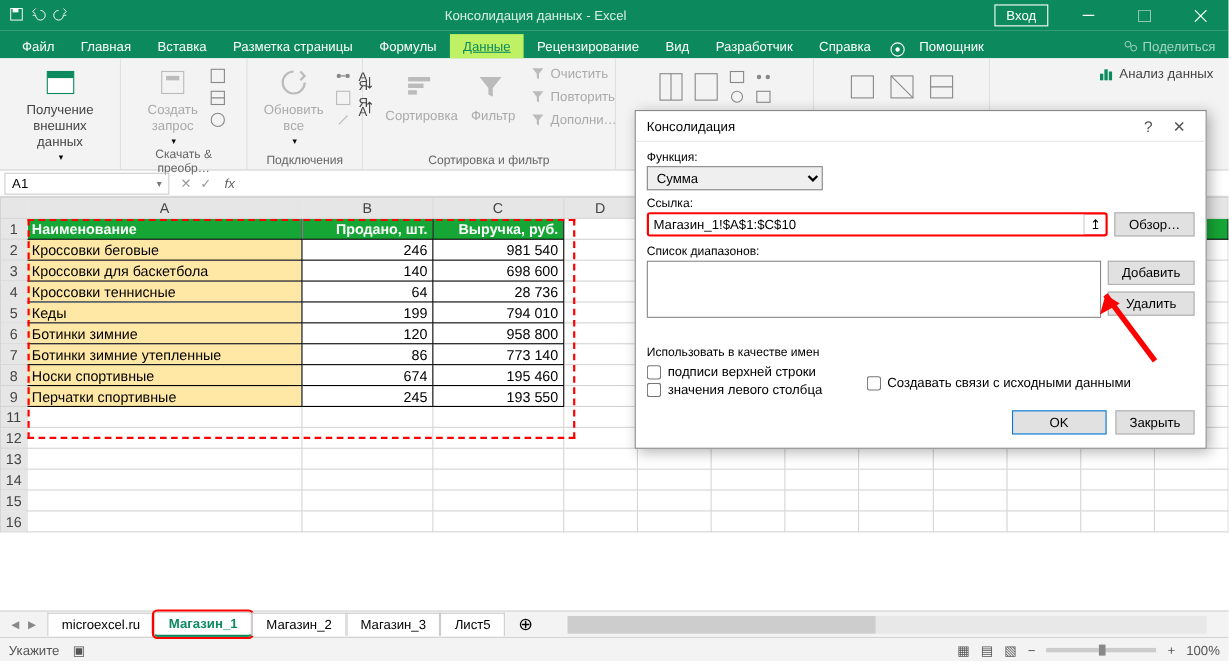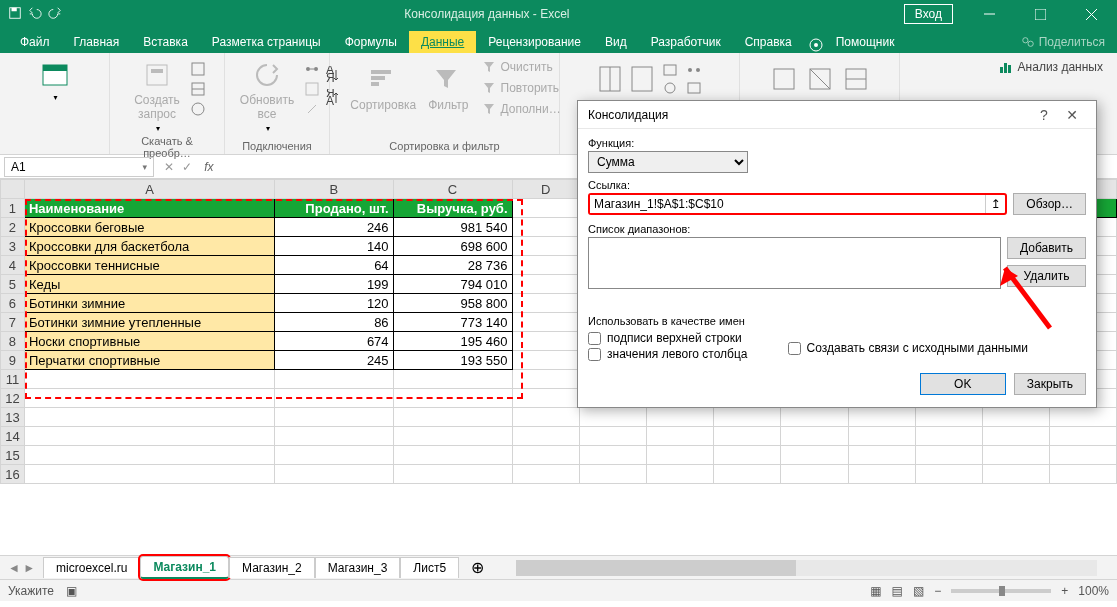--- a/index.html
+++ b/index.html
@@ -7,21 +7,21 @@
 .titlebar{height:28px;background:#0c8a5e;display:flex;align-items:center;color:#fff;}
 .titlebar .qat{display:flex;gap:6px;padding:0 8px;}
 .titlebar .qat svg{width:14px;height:14px;}
 .titlebar .title{flex:1;text-align:center;color:#d9efe4;font-size:12px;}
 .titlebar .right{display:flex;align-items:center;gap:7px;padding-right:4px;}
 .titlebar .signin{border:1px solid #fff;padding:2px 10px;font-size:12px;}
 .titlebar .winbtn{width:44px;height:28px;display:flex;align-items:center;justify-content:center;}
 .titlebar .winbtn svg{width:11px;height:11px;stroke:#fff;fill:none;stroke-width:1;}
 .tabs{height:25px;background:#0c8a5e;display:flex;align-items:flex-end;color:#fff;padding-left:8px;}
 .tabs .tab{padding:4px 12px;cursor:pointer;font-size:12px;}
-.tabs .tab.active{background:#fde047;color:#0c8a5e;text-decoration:underline;}
+.tabs .tab.active{background:#bef264;color:#0c8a5e;text-decoration:underline;}
 .tabs .help-icon{margin-left:4px;display:flex;align-items:center;}
 .tabs .help-icon svg{width:16px;height:16px;}
 .tabs .share{margin-left:auto;padding:4px 12px;color:#a9d6c4;display:flex;align-items:center;gap:4px;}
 .ribbon{height:102px;background:#f3f3f3;border-bottom:1px solid #d4d4d4;display:flex;}
 .rgroup{border-right:1px solid #e0e0e0;padding:4px 8px 2px;display:flex;flex-direction:column;align-items:center;justify-content:space-between;}
 .rgroup .label{font-size:11px;color:#666;text-align:center;}
 .rbtn-big{display:flex;flex-direction:column;align-items:center;gap:2px;padding:2px 6px;cursor:pointer;}
 .rbtn-big svg{width:32px;height:32px;}
 .rbtn-big .txt{text-align:center;line-height:1.2;font-size:12px;color:#444;}
 .rbtn-big.disabled .txt{color:#aaa;}
@@ -154,20 +154,22 @@
     </div>
 </div>
 
 <div class="ribbon">
   <div class="rgroup" style="width:110px;">
     <div class="rbtn-big">
       <svg viewBox="0 0 32 32">
           <rect x="4" y="6" width="24" height="20" fill="#fff" stroke="#0c8a5e"></rect>
           <rect x="4" y="6" width="24" height="6" fill="#0c8a5e"></rect>
         </svg>
+      <div class="txt" style="white-space:pre-line;">Получение
+внешних данных</div>
         <span class="caret">▾</span>
     </div>
     <div class="label">&nbsp;</div>
   </div>
   <div class="rgroup" style="width:115px;">
     <div class="rgroup-row">
       <div class="rbtn-big disabled">
         <svg viewBox="0 0 32 32">
             <rect x="6" y="6" width="20" height="20" fill="none" stroke="#bbb"></rect>
             <rect x="10" y="10" width="12" height="4" fill="#bbb"></rect>

